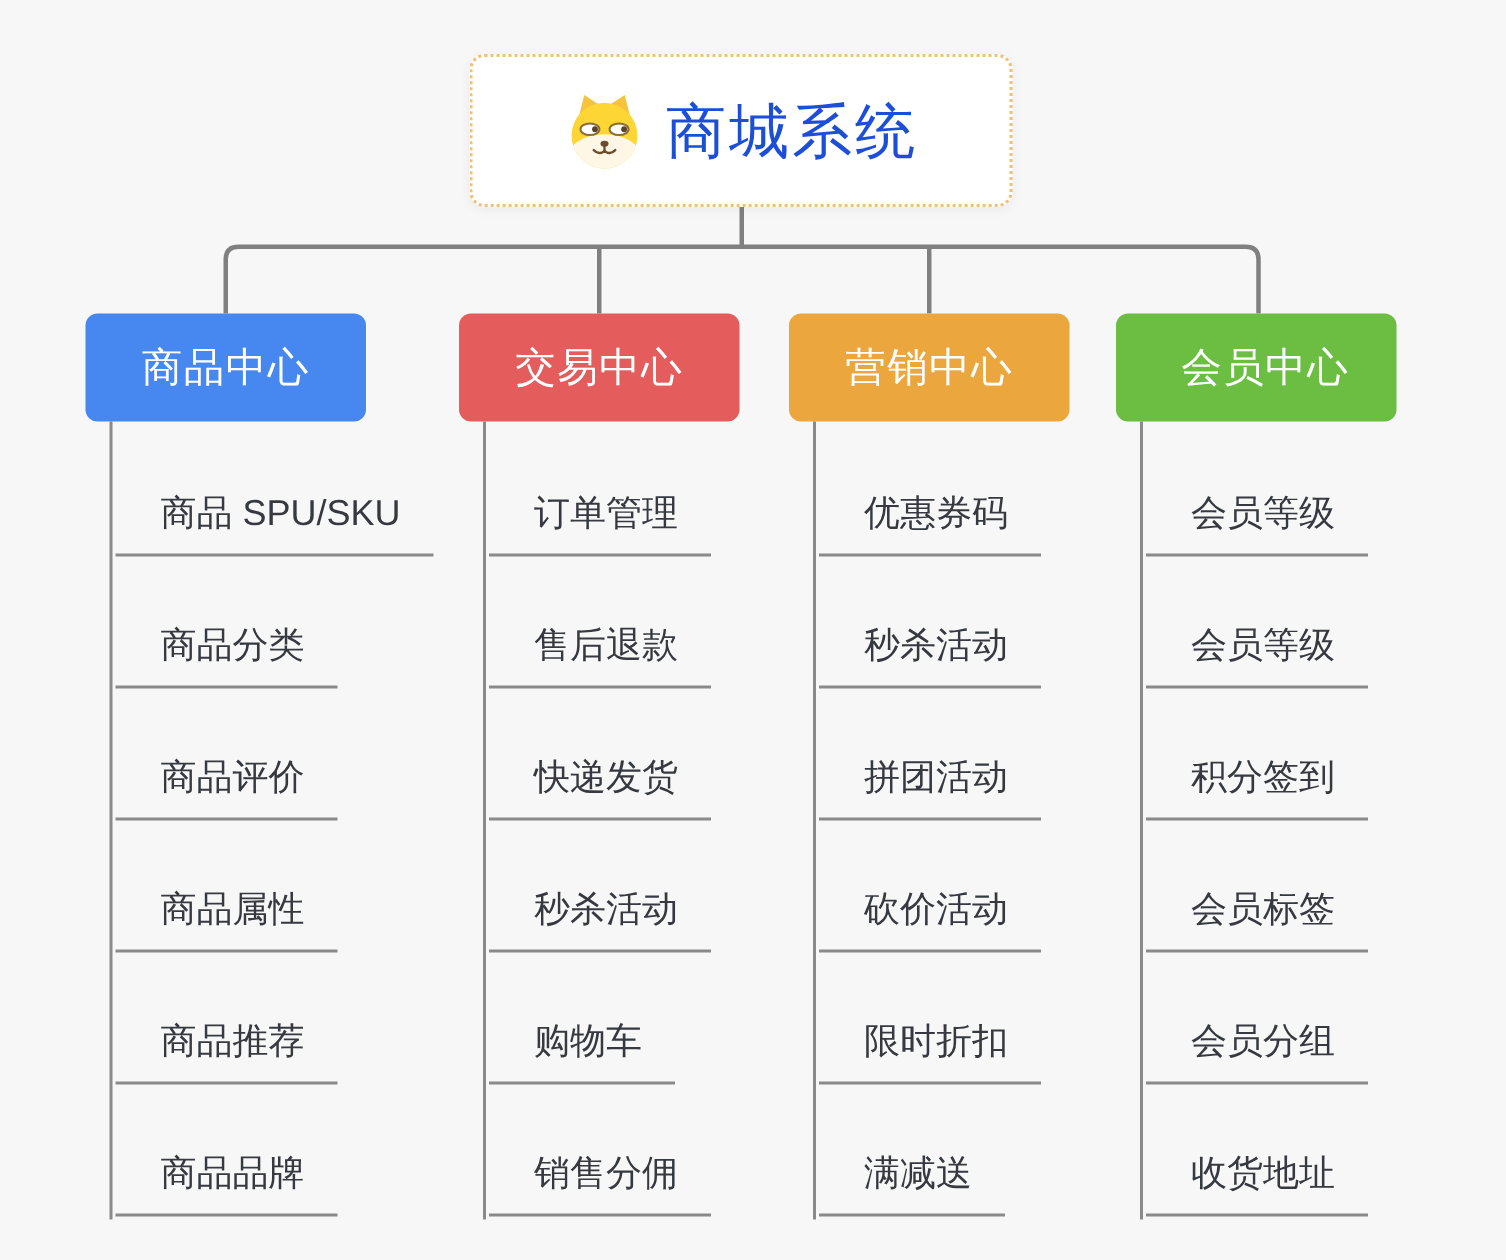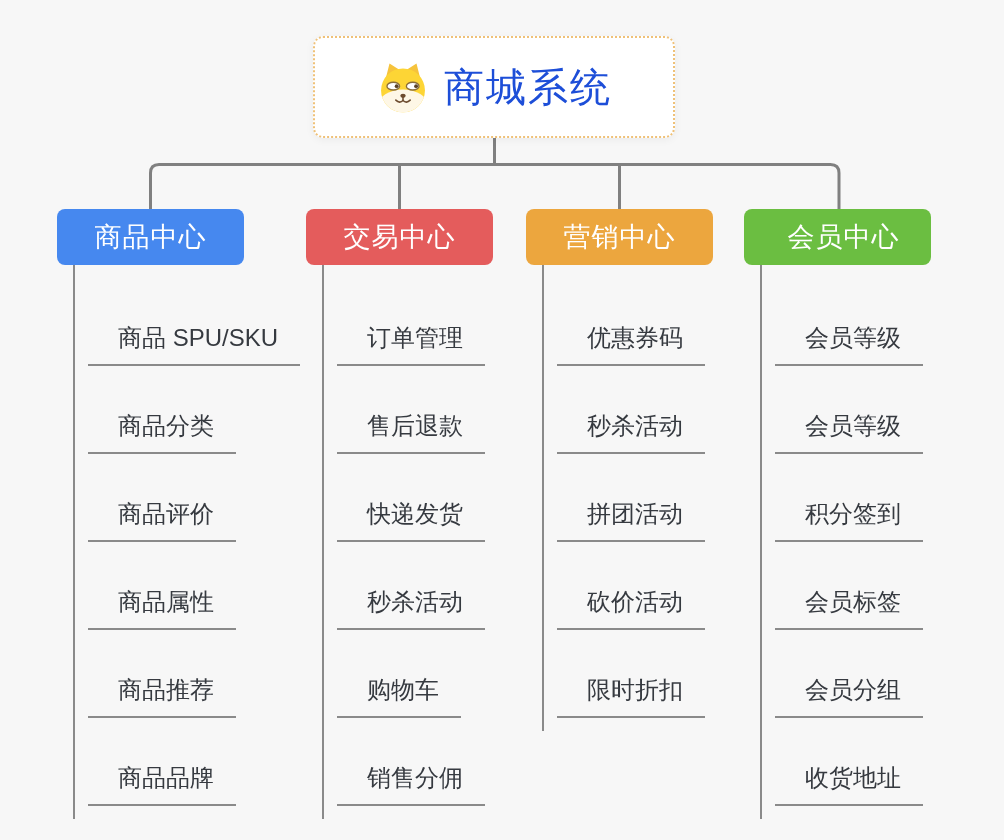--- a/index.html
+++ b/index.html
@@ -19,27 +19,27 @@
   .root-title{
     font-size:40px;letter-spacing:2px;font-weight:400;
     white-space:nowrap;
   }
   .dog-icon{width:54px;height:54px;flex:0 0 auto;}
   
   .connector-svg{position:absolute;left:0;top:0;pointer-events:none;}
   
   .branch-col{position:absolute;top:209px;width:240px;}
   .branch-box{
-    width:187px;height:56px;border-radius:8px;
+    width:187px;height:72px;border-radius:8px;
     display:flex;align-items:center;justify-content:center;
     color:#ffffff;font-size:27px;letter-spacing:1px;
     box-sizing:border-box;
   }
   .branch-items{
-    list-style:none;margin:0 0 0 16px;padding:13px;
+    list-style:none;margin:0 0 0 16px;padding:2px;
     border-left:2px solid #8a8a8a;
   }
   .branch-items li{
     width:fit-content;
     padding:44px 22px 10px 30px;
     border-bottom:2px solid #8a8a8a;
     font-size:24px;line-height:32px;color:#363a40;
     white-space:nowrap;
   }
 </style>
@@ -102,20 +102,21 @@
 </div>
 
 <div class="branch-col" style="left:526px;">
   <div class="branch-box" style="background: rgb(236, 166, 62);">营销中心</div>
   <ul class="branch-items">
     <li>优惠券码</li>
     <li>秒杀活动</li>
     <li>拼团活动</li>
     <li>砍价活动</li>
     <li>限时折扣</li>
+    <li>满减送</li>
   </ul>
 </div>
 
 <div class="branch-col" style="left:744px;">
   <div class="branch-box" style="background: rgb(107, 190, 65); padding-left: 12px;">会员中心</div>
   <ul class="branch-items">
     <li>会员等级</li>
     <li>会员等级</li>
     <li>积分签到</li>
     <li>会员标签</li>

